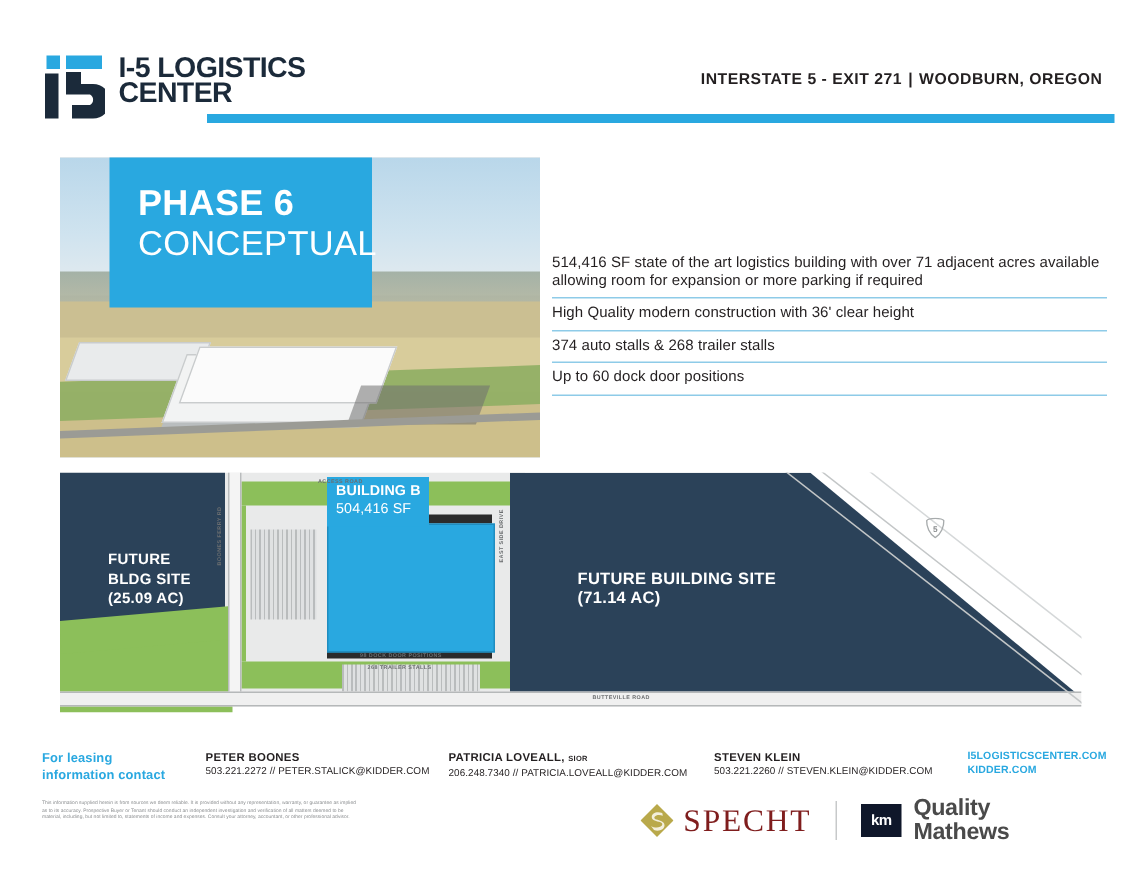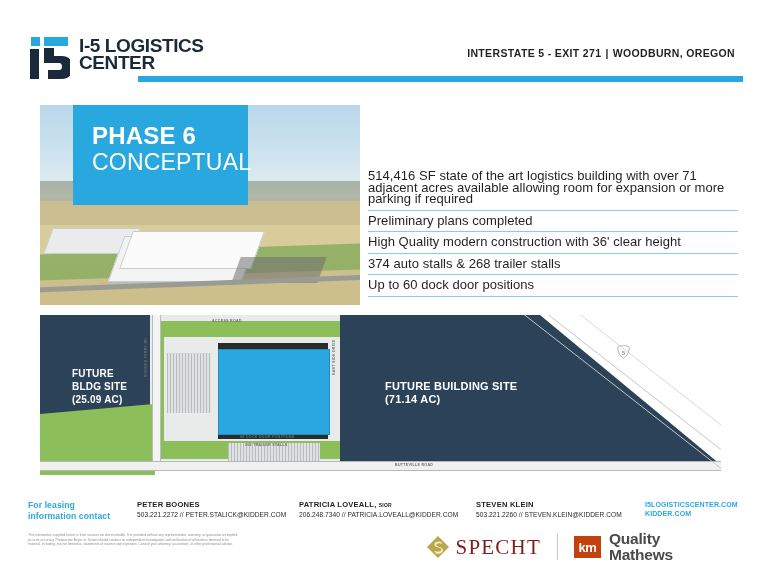--- a/index.html
+++ b/index.html
@@ -38,21 +38,21 @@
   .bldg.b-left{left:8px;top:123px;width:86px;height:24px;transform:skewX(-20deg);background:#e9ebec;}
   .lot{position:absolute;left:196px;top:152px;width:86px;height:26px;background:#6f6f6f;
     transform:skewX(-20deg);opacity:.55;}
   .phase{position:absolute;left:73px;top:105px;width:175px;height:100px;background:#29a8e0;
     box-sizing:border-box;padding:18px 0 0 19px;}
   .phase .p1{font-size:24px;font-weight:bold;color:#fff;letter-spacing:.2px;line-height:26px;}
   .phase .p2,.phase .p3{font-size:23px;font-weight:normal;color:#fff;line-height:27px;letter-spacing:.2px;}
 
   
   .bullets{position:absolute;left:368px;top:166px;width:370px;}
-  .b-item{border-bottom:1px solid #8ecbe8;padding:4px 0 5px 0;font-size:13px;line-height:11.5px;
+  .b-item{border-bottom:1px solid #8ecbe8;padding:4px 0 5px 0;font-size:10px;line-height:11.5px;
     color:#231f20;letter-spacing:.05px;}
   .b-item.first{border-top:none;}
 
   
   .plan{position:absolute;left:40px;top:315px;width:681px;height:160px;background:#ffffff;overflow:hidden;}
   .parcel-left{position:absolute;left:0;top:0;width:110px;height:118px;background:#2b4259;}
   .parcel-left-grass{position:absolute;left:0;top:104px;width:115px;height:56px;background:#8cbf5a;}
   .parcel-left-grass:after{content:"";position:absolute;left:0;top:-10px;width:115px;height:22px;
     background:#8cbf5a;transform:rotate(-5deg);}
   .parcel-right{position:absolute;left:300px;top:0;width:381px;height:152px;background:#2b4259;
@@ -104,21 +104,21 @@
   .urls{position:absolute;left:645px;top:500px;font-size:7px;font-weight:bold;color:#29a8e0;
     line-height:9px;letter-spacing:.1px;}
   .disclaimer{position:absolute;left:28px;top:533px;width:210px;font-size:3.3px;line-height:4.6px;
     color:#8a8d8f;letter-spacing:.02px;}
   .logos{position:absolute;right:24px;top:530px;display:flex;align-items:center;height:34px;}
   .specht{display:flex;align-items:center;}
   .specht-mark{width:22px;height:22px;margin-right:7px;}
   .specht-txt{font-family:"Liberation Serif",serif;font-size:21px;letter-spacing:1.2px;color:#7f1d1d;}
   .divider{width:1px;height:26px;background:#c7c9ca;margin:0 16px;}
   .km{display:flex;align-items:center;}
-  .km-box{width:27px;height:22px;background:#c2410c;color:#fff;font-weight:bold;font-size:13px;
+  .km-box{width:27px;height:22px;background:#0f172a;color:#fff;font-weight:bold;font-size:10px;
     display:flex;align-items:center;justify-content:center;margin-right:8px;letter-spacing:-.5px;}
   .km-txt{font-size:15.5px;font-weight:bold;color:#4a4a4a;line-height:16px;letter-spacing:-.2px;}
 </style>
 </head>
 <body>
 
 <div class="page">
 
   <div class="header">
     <div class="logo-block">
@@ -155,21 +155,20 @@
     <div class="road-h"></div>
   </div>
 
   <div class="phase">
     <div class="p1">PHASE 6</div>
     <div class="p2">CONCEPTUAL</div>
   </div>
 
   <div class="bullets">
     <div class="b-item first">514,416 SF state of the art logistics building with over 71 adjacent acres available allowing room for expansion or more parking if required</div>
-    <div class="b-item">Preliminary plans completed</div>
     <div class="b-item">High Quality modern construction with 36' clear height</div>
     <div class="b-item">374 auto stalls &amp; 268 trailer stalls</div>
     <div class="b-item">Up to 60 dock door positions</div>
   </div>
 
   <div class="plan">
     <div class="site-body"></div>
     <div class="parcel-left"></div>
     <div class="parcel-left-grass"></div>
     <div class="parcel-right"></div>
@@ -203,20 +202,24 @@
       <div>FUTURE</div>
       <div>BLDG SITE</div>
       <div class="ac">(25.09 AC)</div>
     </div>
 
     <div class="map-lbl lbl-right">
       <div>FUTURE BUILDING SITE</div>
       <div class="ac">(71.14 AC)</div>
     </div>
 
+    <div class="callout">
+      <div class="c1">BUILDING B</div>
+      <div class="c2">504,416 SF</div>
+    </div>
 
     <div class="road-name rn-bottom">BUTTEVILLE ROAD</div>
     <div class="road-name rn-vert">BOONES FERRY RD</div>
     <div class="road-name rn-access">ACCESS ROAD</div>
     <div class="road-name rn-east">EAST SIDE DRIVE</div>
     <div class="road-name rn-dockl">98 DOCK DOOR POSITIONS</div>
     <div class="road-name rn-trail">268 TRAILER STALLS</div>
   </div>
 
   <div class="leasing">

